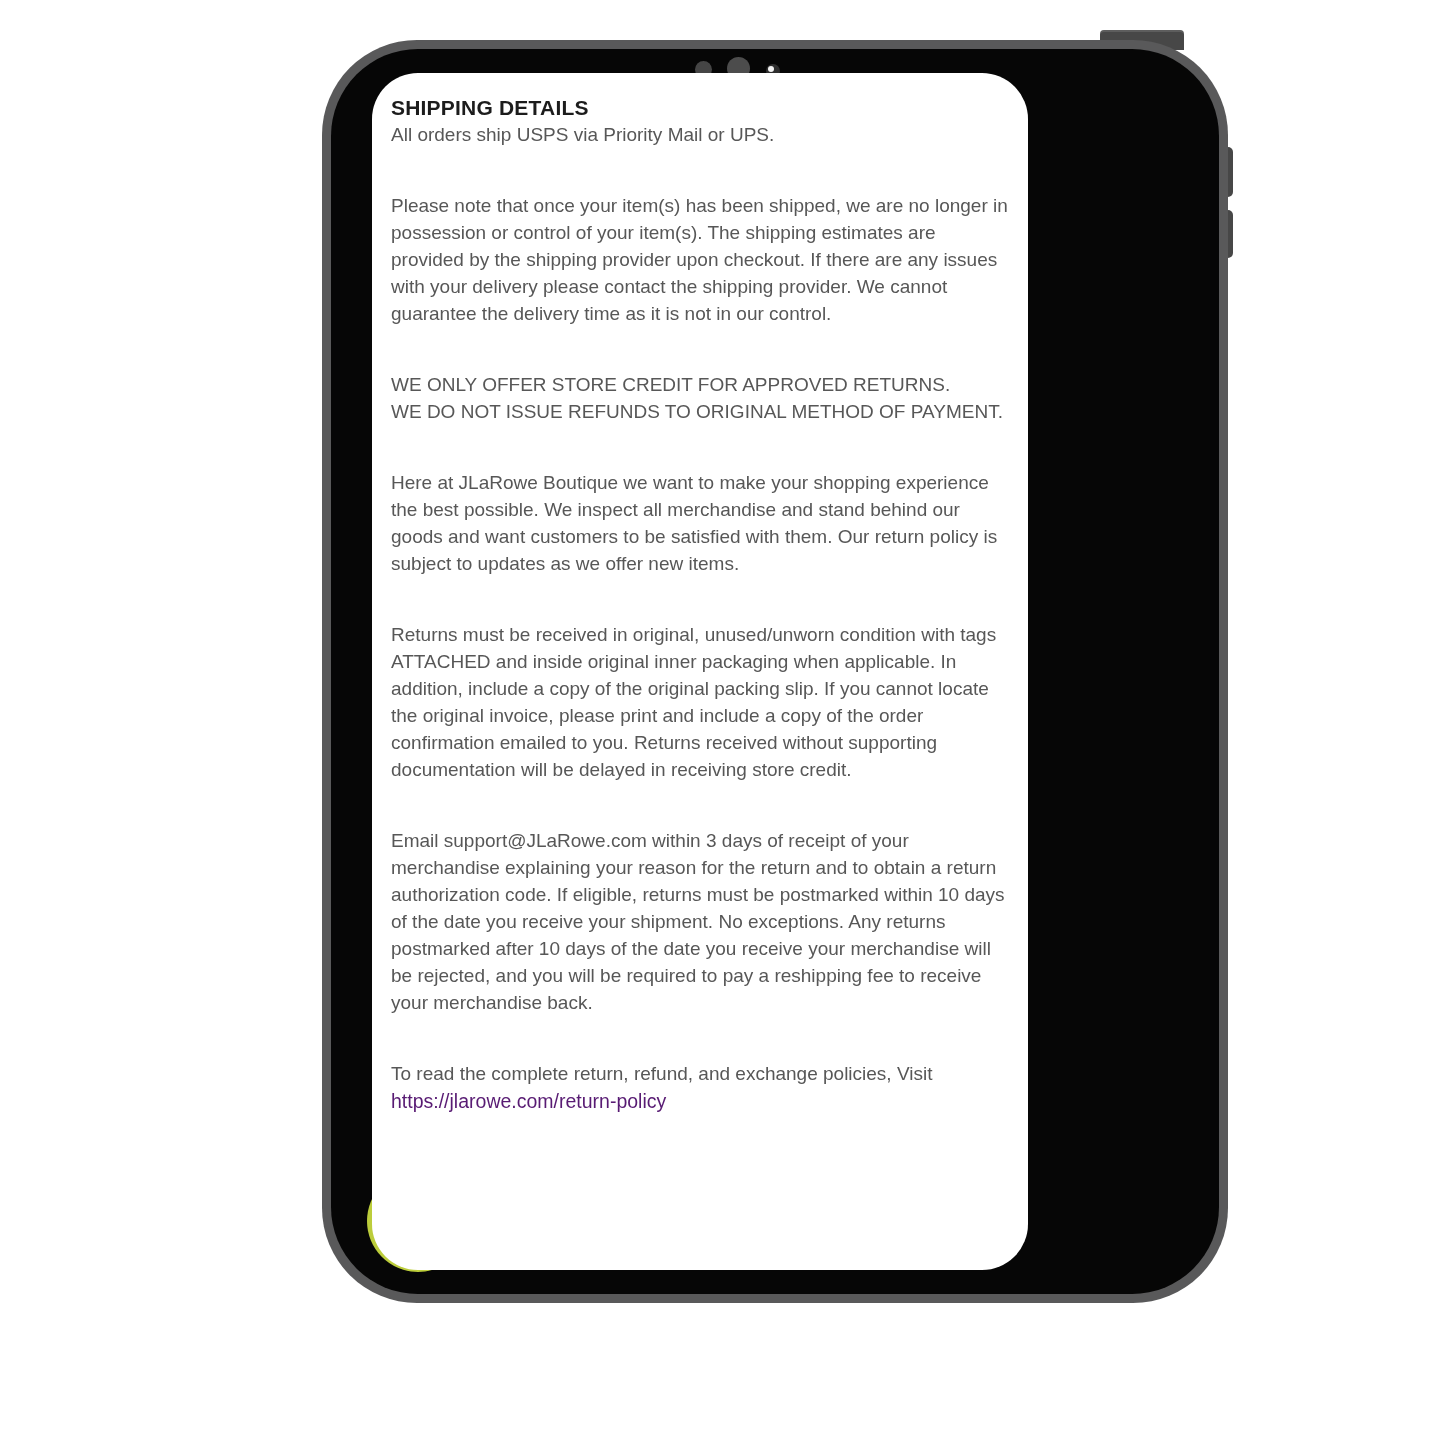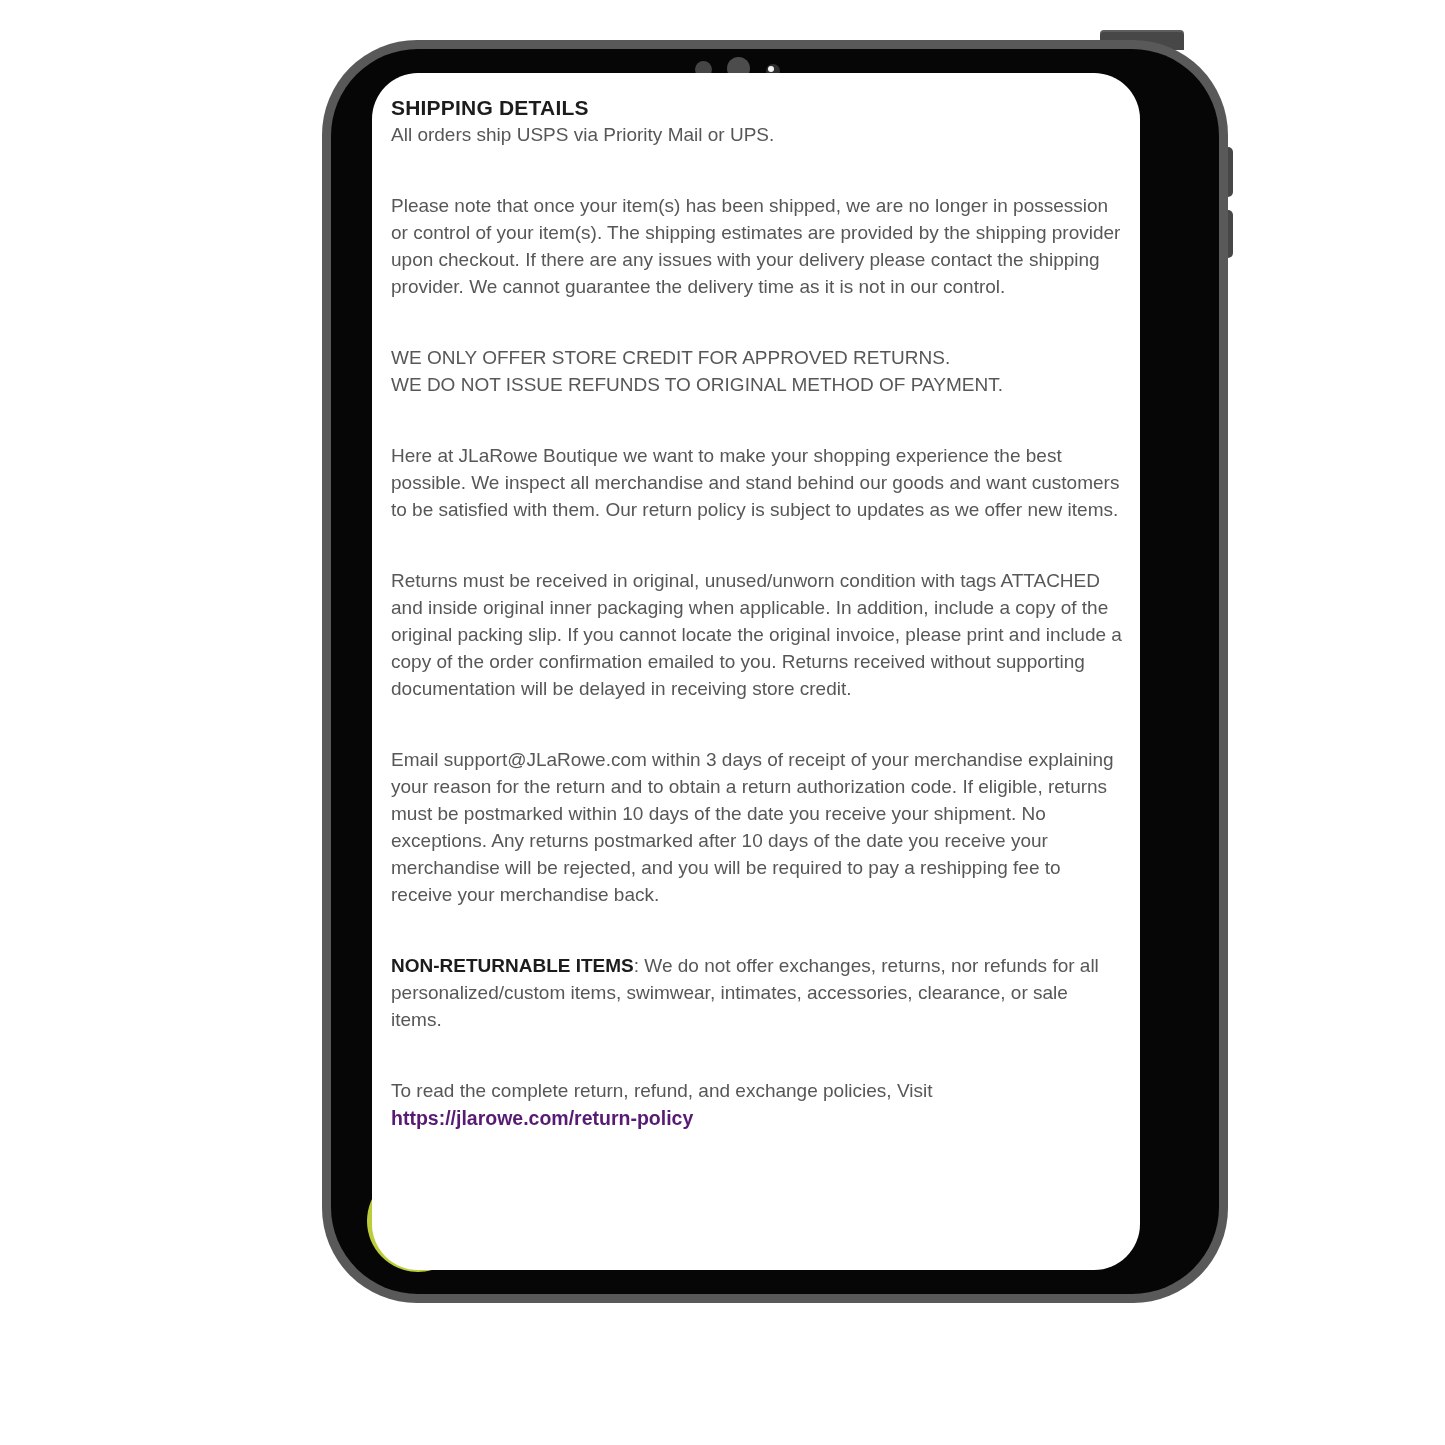--- a/index.html
+++ b/index.html
@@ -43,42 +43,42 @@
     position: absolute; left: 2px; top: 2px; width: 6px; height: 6px;
     border-radius: 50%; background: #f2f2f2; display: block;
   }
   .accent-sliver {
     position: absolute; left: 36px; top: 1121px;
     width: 102px; height: 102px; border-radius: 50%;
     z-index: 2;
   }
   .screen {
     position: absolute; left: 41px; top: 24px;
-    width: 768px; height: 1197px;
+    width: 656px; height: 1197px;
     background: #ffffff;
     border-radius: 46px;
     overflow: hidden;
     z-index: 3;
   }
   .doc { padding: 21px 18px 0 19px; }
   .doc h2.heading {
     font-size: 21px; line-height: 27px; font-weight: bold;
     color: #1c1c1c; margin: 27px 0 0; letter-spacing: 0.2px;
   }
   .doc h2.heading:first-child { margin-top: 0; }
   .doc p.body {
     font-size: 19px; line-height: 27px;
     color: #575757; margin: 44px 0 0;
   }
   .doc h2.heading + p.body { margin-top: 0; }
   .doc p.body.pre { white-space: pre-line; }
   .doc p.body strong { color: #1c1c1c; font-weight: bold; }
   .doc p.link-line { margin: 0; line-height: 28px; }
   .doc p.link-line a {
-    font-size: 19.5px; font-weight: bold;
+    font-size: 19.5px; font-weight: normal;
     text-decoration: none;
     text-align: right;
   }
 </style>
 </head>
 <body>
 
 <div class="tablet-wrap">
   <div class="hw-btn power"></div>
   <div class="hw-btn vol-up"></div>
@@ -94,20 +94,19 @@
       <div class="screen">
         <div class="doc" id="doc">
             <h2 class="heading">SHIPPING DETAILS</h2>
             <p class="body">All orders ship USPS via Priority Mail or UPS.</p>
             <p class="body">Please note that once your item(s) has been shipped, we are no longer in possession or control of your item(s). The shipping estimates are provided by the shipping provider upon checkout. If there are any issues with your delivery please contact the shipping provider. We cannot guarantee the delivery time as it is not in our control.</p>
             <p class="body pre">WE ONLY OFFER STORE CREDIT FOR APPROVED RETURNS.
 WE DO NOT ISSUE REFUNDS TO ORIGINAL METHOD OF PAYMENT.</p>
             <p class="body">Here at JLaRowe Boutique we want to make your shopping experience the best possible. We inspect all merchandise and stand behind our goods and want customers to be satisfied with them. Our return policy is subject to updates as we offer new items.</p>
             <p class="body">Returns must be received in original, unused/unworn condition with tags ATTACHED and inside original inner packaging when applicable. In addition, include a copy of the original packing slip. If you cannot locate the original invoice, please print and include a copy of the order confirmation emailed to you. Returns received without supporting documentation will be delayed in receiving store credit.</p>
             <p class="body">Email support@JLaRowe.com within 3 days of receipt of your merchandise explaining your reason for the return and to obtain a return authorization code. If eligible, returns must be postmarked within 10 days of the date you receive your shipment. No exceptions. Any returns postmarked after 10 days of the date you receive your merchandise will be rejected, and you will be required to pay a reshipping fee to receive your merchandise back.</p>
-            <p class="body"><strong>NON-RETURNABLE ITEMS</strong><span>: We do not offer exchanges, returns, nor refunds for all personalized/custom items, swimwear, intimates, accessories, clearance, or sale items.</span></p>
             <p class="body">To read the complete return, refund, and exchange policies, Visit</p>
             <p class="link-line"><a href="#" style="color: rgb(88, 27, 115);">https://jlarowe.com/return-policy</a></p>
           </div>
       </div>
     </div>
   </div>
 </div>
 
 </body></html>

